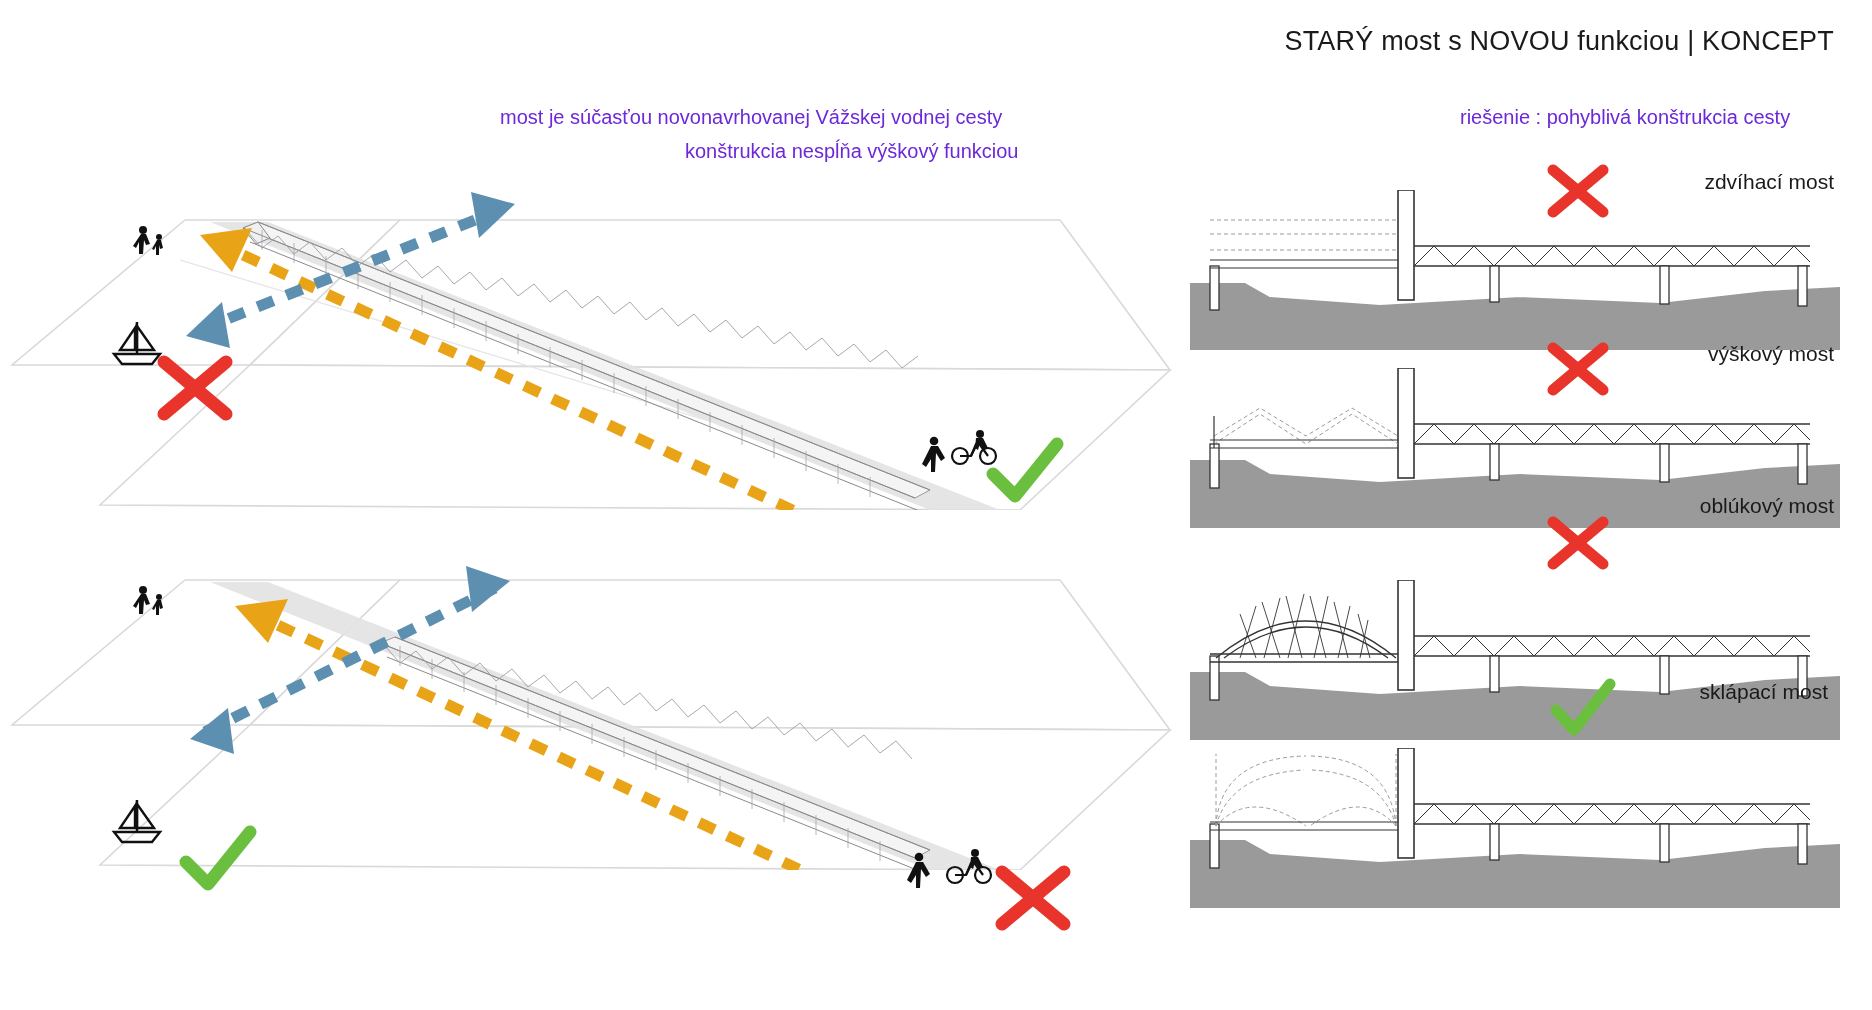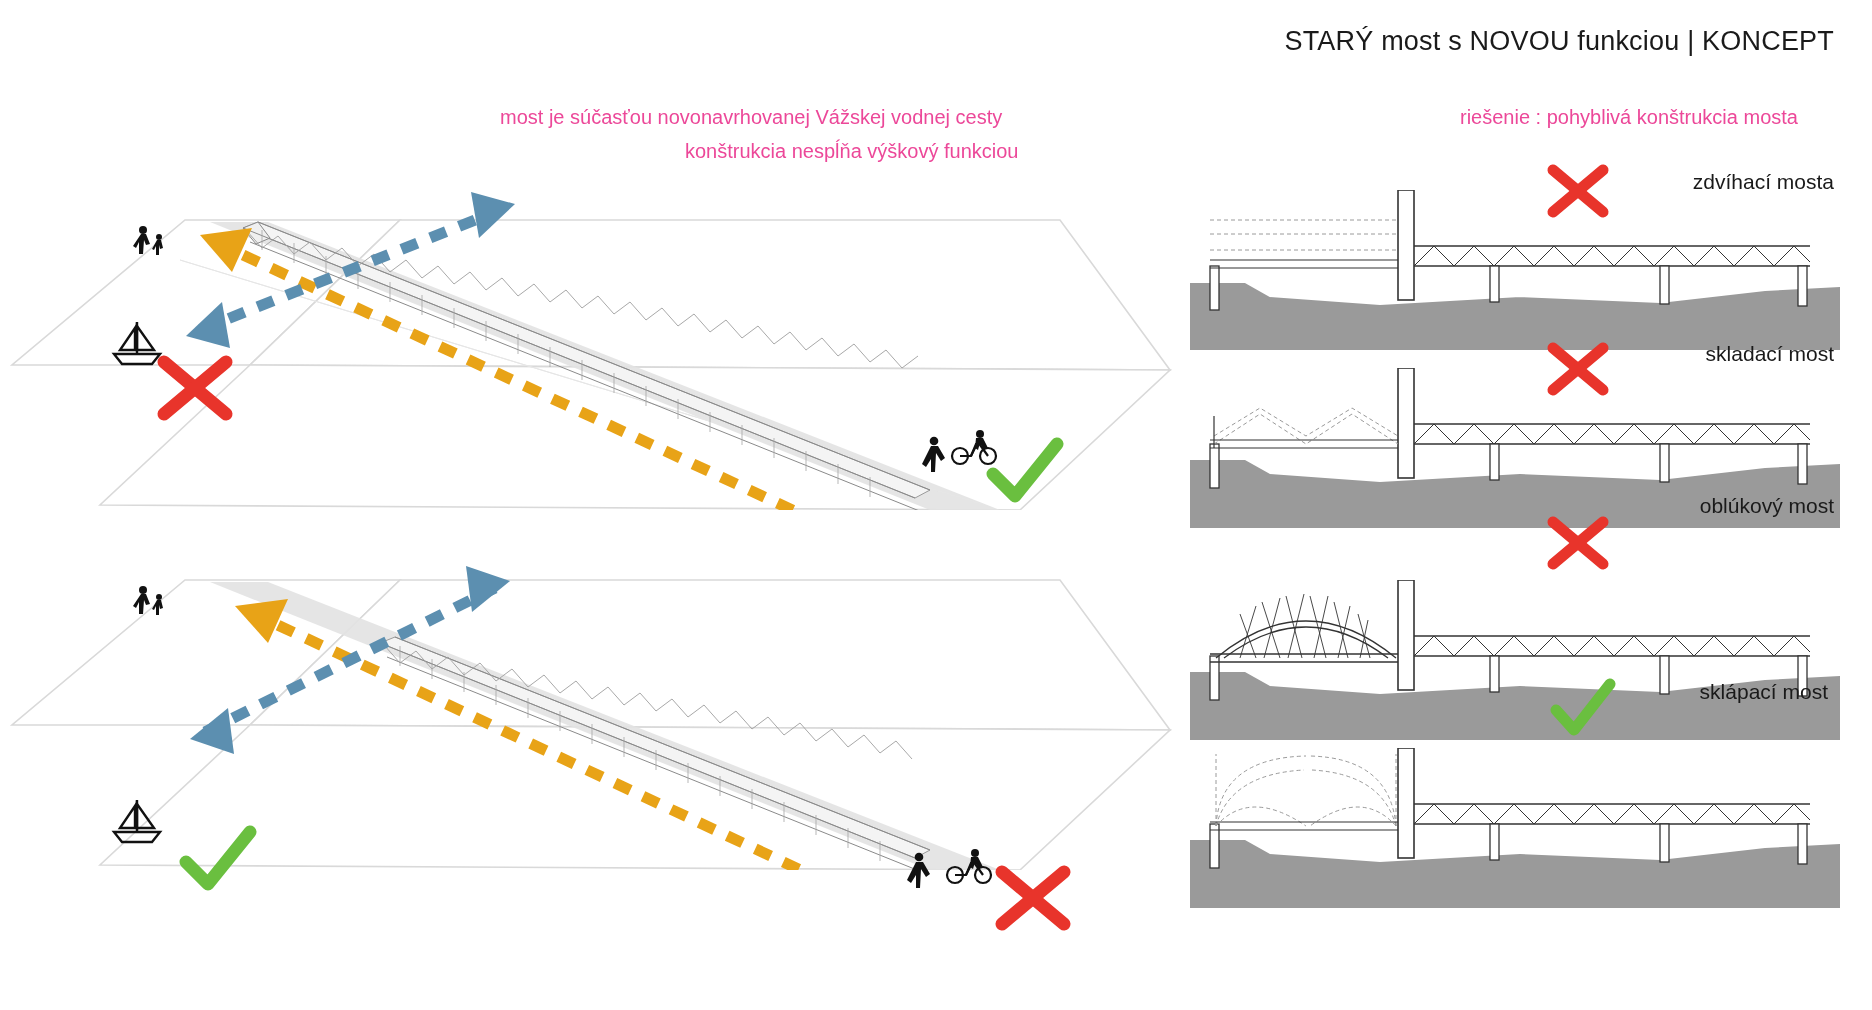--- a/index.html
+++ b/index.html
@@ -16,41 +16,41 @@
   
   .title{
     font-size:27px;
     letter-spacing:.2px;
     color:#1a1a1a;
     white-space:nowrap;
     text-align:right;
   }
   .caption{
     font-size:20px;
-    color:#ec4899;
+    color:#6d28d9;
     white-space:nowrap;
   }
   .panel-label{
     font-size:21px;
     color:#1a1a1a;
     white-space:nowrap;
   }
 
   
   .mark{pointer-events:none;}
 </style>
 </head>
 <body>
 
 <div class="abs title" style="right:38px;top:26px;">STARÝ most s NOVOU funkciou | KONCEPT</div>
 
 <div class="abs caption" style="left:500px;top:106px;">most je súčasťou novonavrhovanej Vážskej vodnej cesty</div>
 <div class="abs caption" style="left:685px;top:140px;">konštrukcia nespĺňa výškový funkciou</div>
 
-<div class="abs caption" style="left:1460px;top:106px;">riešenie : pohyblivá konštrukcia mosta</div>
+<div class="abs caption" style="left:1460px;top:106px;">riešenie : pohyblivá konštrukcia cesty</div>
 
 <svg class="abs" style="left:0px;top:180px;" width="1180" height="330" viewBox="0 0 1180 330">
 
   <g>
     <polygon points="185,40 400,40 250,185 12,185" fill="#ffffff" stroke="#d9d9d9" stroke-width="1.6"></polygon>
     <polygon points="400,40 1060,40 1170,190 250,185" fill="#ffffff" stroke="#d9d9d9" stroke-width="1.6"></polygon>
     <polygon points="250,185 1170,190 1020,330 100,325" fill="#ffffff" stroke="#d9d9d9" stroke-width="1.6"></polygon>
 
     <polygon points="210,42 268,42 1000,330 930,330" fill="#e2e2e2" opacity=".9"></polygon>
     <polygon points="180,80 985,325" fill="none" stroke="#e6e6e6" stroke-width="1"></polygon>
@@ -375,21 +375,21 @@
     <line x1="20" y1="70" x2="208" y2="70"></line>
     <line x1="20" y1="78" x2="208" y2="78"></line>
   </g>
 </svg>
 <svg class="abs mark" style="left:1543px;top:160px;" width="70" height="62" viewBox="0 0 70 62">
   <g stroke="#E8342B" stroke-width="11" stroke-linecap="round">
     <line x1="10" y1="10" x2="60" y2="52"></line>
       <line x1="60" y1="10" x2="10" y2="52"></line>
   </g>
 </svg>
-<div class="abs panel-label" style="right:38px;top:170px;">zdvíhací mosta</div>
+<div class="abs panel-label" style="right:38px;top:170px;">zdvíhací most</div>
 
 <svg class="abs" style="left:1190px;top:368px;" width="650" height="160" viewBox="0 0 650 160">
   <rect x="0" y="92" width="650" height="68" fill="#9a9a9a"></rect>
   <path d="M0 92 L55 92 L80 106 L190 114 L330 106 L470 112 L575 100 L650 96 L650 92 Z" fill="#ffffff"></path>
   <rect x="208" y="0" width="16" height="110" fill="#ffffff" stroke="#333" stroke-width="1.6"></rect>
   <g stroke="#333" stroke-width="1.3" fill="none">
     <line x1="224" y1="56" x2="620" y2="56"></line>
     <line x1="224" y1="76" x2="620" y2="76"></line>
     <g stroke-width="1">
       <line x1="224" y1="76" x2="244" y2="56"></line>
@@ -428,21 +428,21 @@
     <line x1="20" y1="80" x2="208" y2="80"></line>
     <line x1="24" y1="48" x2="24" y2="80"></line>
   </g>
 </svg>
 <svg class="abs mark" style="left:1543px;top:338px;" width="70" height="62" viewBox="0 0 70 62">
   <g stroke="#E8342B" stroke-width="11" stroke-linecap="round">
     <line x1="10" y1="10" x2="60" y2="52"></line>
       <line x1="60" y1="10" x2="10" y2="52"></line>
   </g>
 </svg>
-<div class="abs panel-label" style="right:38px;top:342px;">skladací most</div>
+<div class="abs panel-label" style="right:38px;top:342px;">výškový most</div>
 
 <svg class="abs" style="left:1190px;top:580px;" width="650" height="160" viewBox="0 0 650 160">
   <rect x="0" y="92" width="650" height="68" fill="#9a9a9a"></rect>
   <path d="M0 92 L55 92 L80 106 L190 114 L330 106 L470 112 L575 100 L650 96 L650 92 Z" fill="#ffffff"></path>
   <rect x="208" y="0" width="16" height="110" fill="#ffffff" stroke="#333" stroke-width="1.6"></rect>
   <g stroke="#333" stroke-width="1.3" fill="none">
     <line x1="224" y1="56" x2="620" y2="56"></line>
     <line x1="224" y1="76" x2="620" y2="76"></line>
     <g stroke-width="1">
       <line x1="224" y1="76" x2="244" y2="56"></line>

